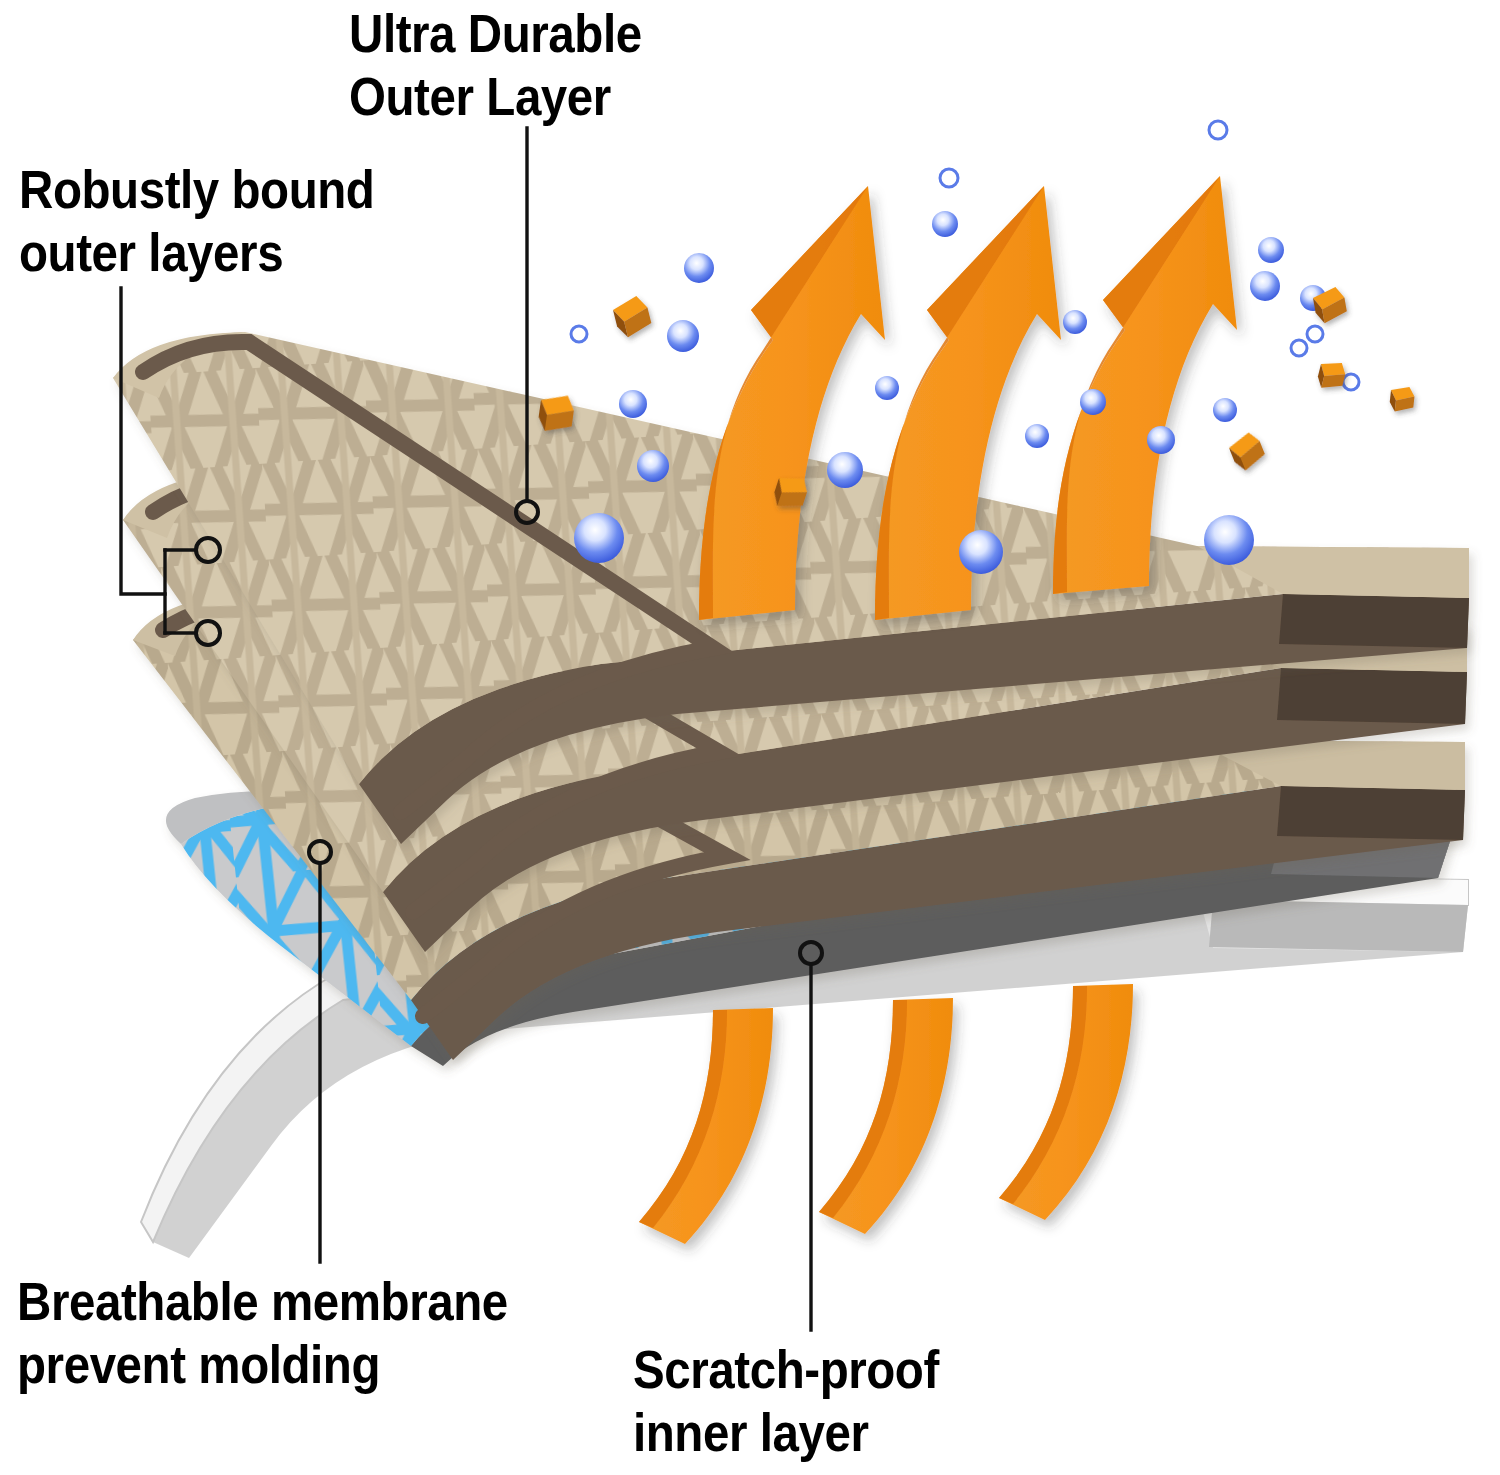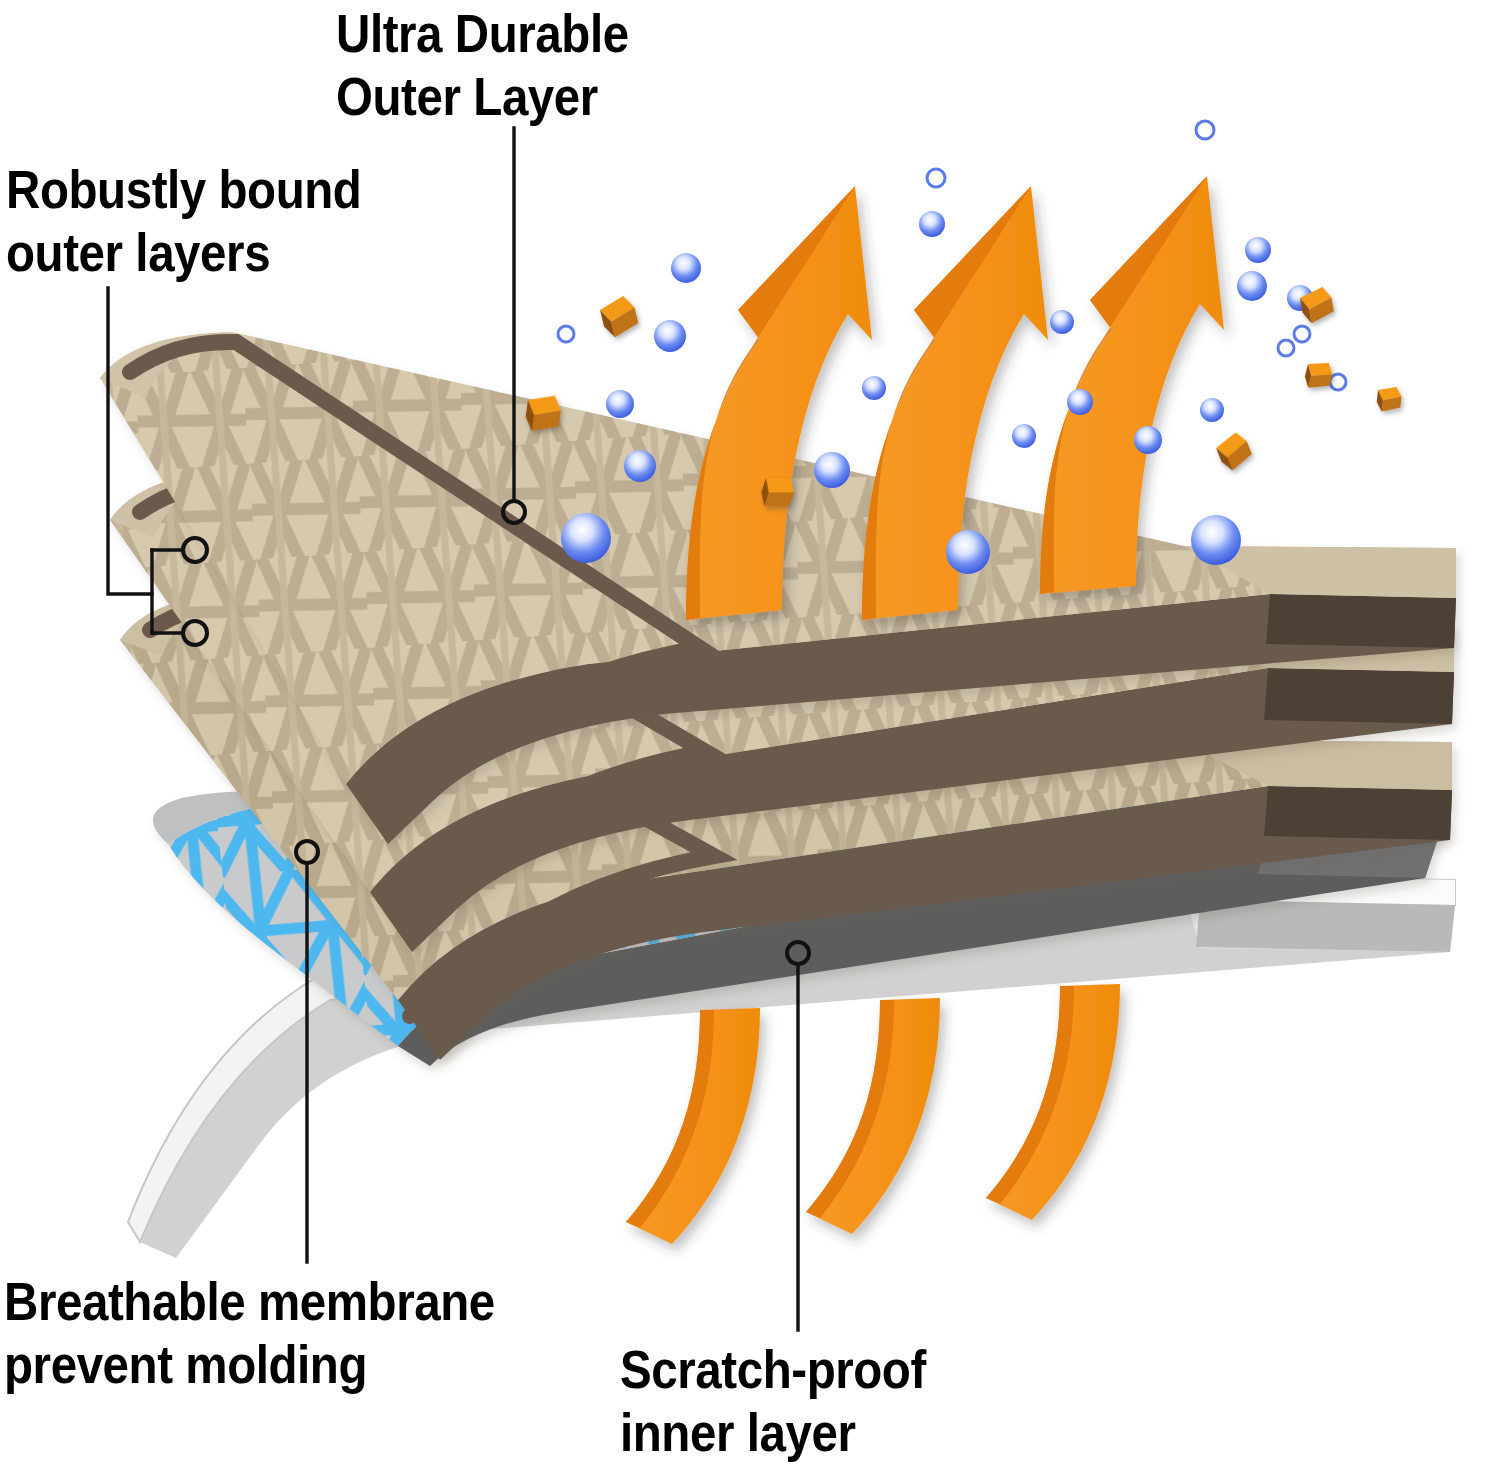--- a/index.html
+++ b/index.html
@@ -3,21 +3,21 @@
 <meta charset="utf-8">
 <title>Multi-Layer Fabric Construction Diagram</title>
 <style>
   html,body{margin:0;padding:0;background:#ffffff;}
   body{
     width:1500px;height:1475px;
     font-family:"Liberation Sans", sans-serif;
     overflow:hidden;
     position:relative;
   }
-  #stage{position:absolute;left:0;top:0;width:1272px;height:1475px;}
+  #stage{position:absolute;left:13px;top:0;width:1272px;height:1475px;}
   svg.layer-svg{position:absolute;left:0;top:0;width:1500px;height:1475px;}
 
   .callout-label{
     position:absolute;
     color:#000000;
     font-family:"Liberation Sans", sans-serif;
     font-weight:bold;
     font-size:54px;
     line-height:1.16;
     letter-spacing:-0.5px;

